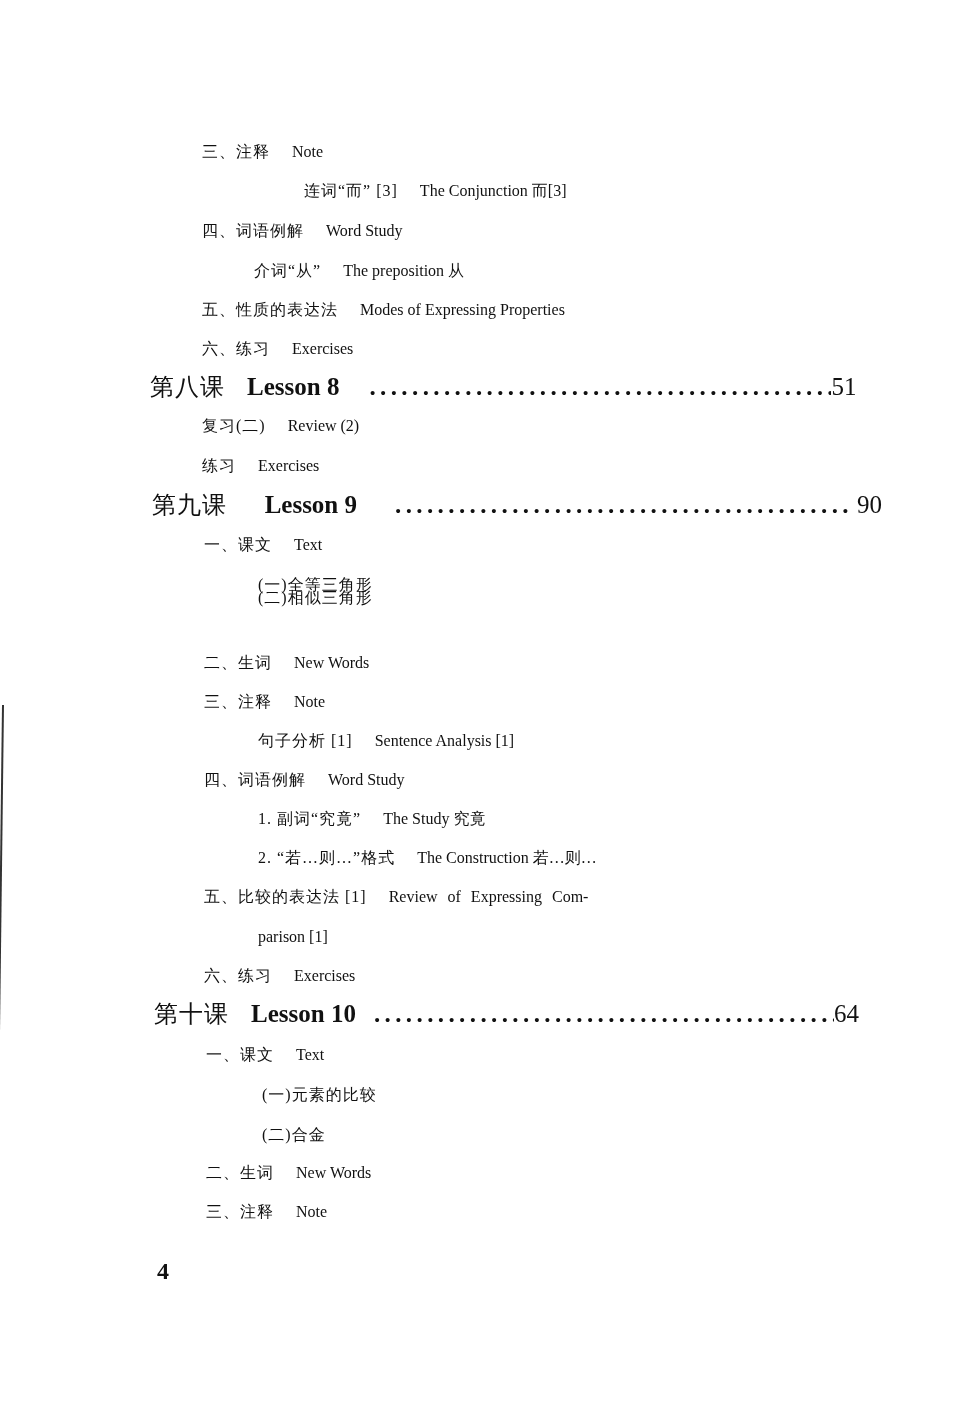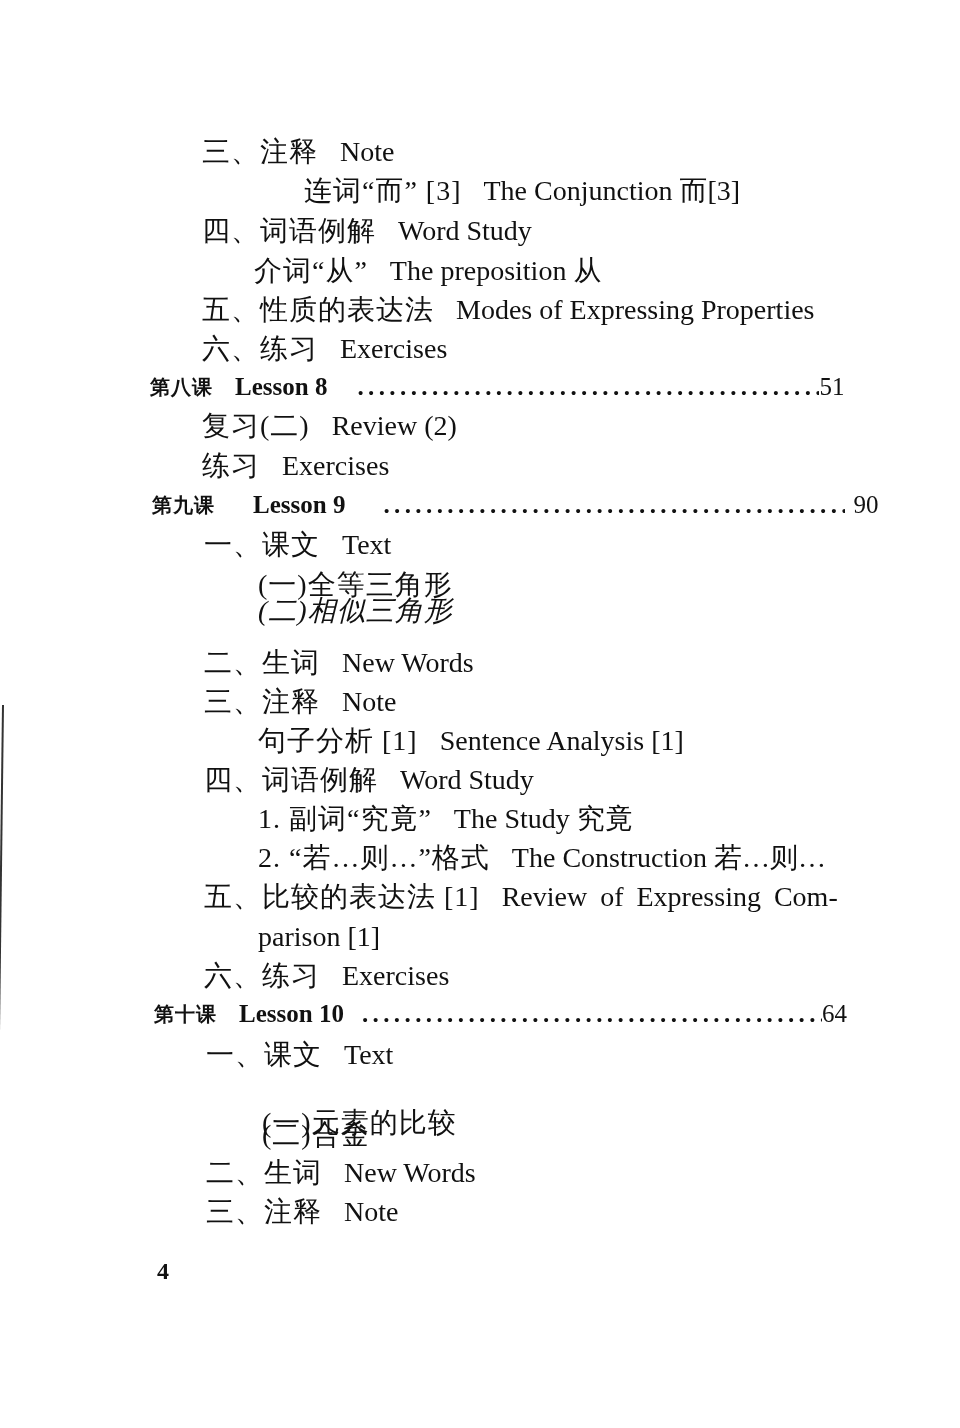--- a/index.html
+++ b/index.html
@@ -1,25 +1,25 @@
 <!DOCTYPE html>
 <html><head>
 <meta charset="utf-8">
 <style>
   html, body { margin: 0; padding: 0; }
   body {
     width: 960px; height: 1428px; background: #ffffff; position: relative; overflow: hidden;
     font-family: "Liberation Serif", "DejaVu Serif", serif; color: #111;
   }
   .edge-line { position: absolute; left: 2px; top: 705px; width: 2px; height: 723px; background: #333; transform: skewX(-0.7deg); transform-origin: top; }
-  .line { position: absolute; font-size: 28px; white-space: nowrap; line-height: 30px; }
+  .line { position: absolute; font-size: 16px; white-space: nowrap; line-height: 30px; }
   .zh { letter-spacing: 1px; }
   .gap { display: inline-block; width: 22px; }
   .lesson { font-weight: bold; }
-  .lesson .zh { font-family: "DejaVu Sans", sans-serif; font-weight: bold; font-size: 20px; }
+  .lesson .zh { font-family: "DejaVu Sans", sans-serif; font-weight: normal; font-size: 24px; }
   .leader { position: absolute; font-size: 25px; white-space: nowrap; line-height: 30px; display: flex; }
   .dots { display: inline-block; overflow: hidden; letter-spacing: 4.4px; }
   .page-num { font-weight: normal; }
   .folio { position: absolute; left: 157px; top: 1258px; font-size: 24px; font-weight: bold; }
 </style>
 </head>
 <body>
 
 <div class="edge-line"></div>
 
@@ -64,21 +64,21 @@
       <span>Lesson 9</span>
     <span class="dots" style="margin-left:30px;width:462px;">..................................................</span>
       <span class="page-num">90</span>
   </div>
   <div class="line" style="left:204px;top:530px;">
     <span class="zh">一、课文</span><span class="gap"></span><span>Text</span>
   </div>
   <div class="line" style="left:258px;top:570px;">
     <span class="zh">(一)全等三角形</span>
   </div>
-  <div class="line" style="left:258px;top:596px;font-style:italic;">
+  <div class="line" style="left:258px;top:583px;">
     <span class="zh">(二)相似三角形</span>
   </div>
   <div class="line" style="left:204px;top:648px;">
     <span class="zh">二、生词</span><span class="gap"></span><span>New Words</span>
   </div>
   <div class="line" style="left:204px;top:687px;">
     <span class="zh">三、注释</span><span class="gap"></span><span>Note</span>
   </div>
   <div class="line" style="left:258px;top:726px;">
     <span class="zh">句子分析 [1]</span><span class="gap"></span><span>Sentence Analysis [1]</span>
@@ -105,21 +105,21 @@
   <div class="leader lesson" style="left:154px;top:999px;width:730px;">
     <span class="zh">第十课</span>
       <span class="gap"></span>
       <span>Lesson 10</span>
     <span class="dots" style="margin-left:18px;width:460px;">..................................................</span>
       <span class="page-num">64</span>
   </div>
   <div class="line" style="left:206px;top:1040px;">
     <span class="zh">一、课文</span><span class="gap"></span><span>Text</span>
   </div>
-  <div class="line" style="left:262px;top:1080px;margin-top:28px;">
+  <div class="line" style="left:262px;top:1080px;">
     <span class="zh">(一)元素的比较</span>
   </div>
   <div class="line" style="left:262px;top:1120px;">
     <span class="zh">(二)合金</span>
   </div>
   <div class="line" style="left:206px;top:1158px;">
     <span class="zh">二、生词</span><span class="gap"></span><span>New Words</span>
   </div>
   <div class="line" style="left:206px;top:1197px;">
     <span class="zh">三、注释</span><span class="gap"></span><span>Note</span>

